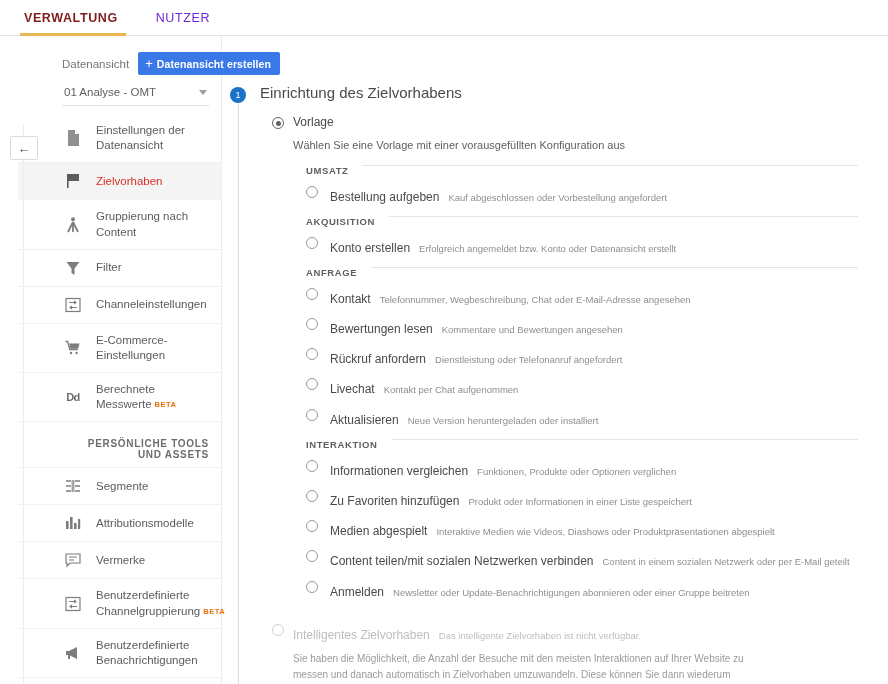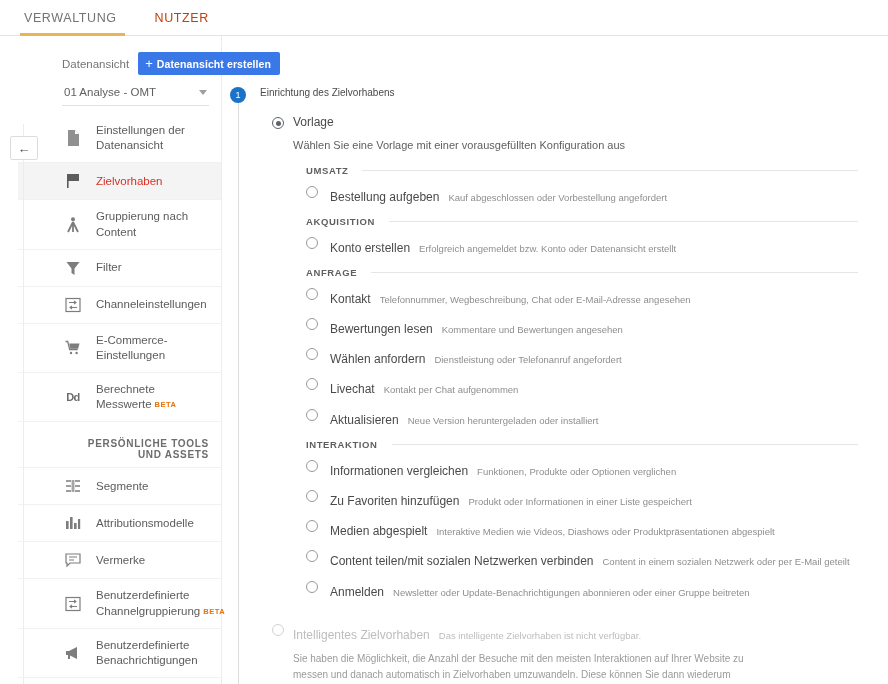--- a/index.html
+++ b/index.html
@@ -20,26 +20,26 @@
     border-bottom: 1px solid #e4e4e4;
     display: flex;
     align-items: flex-end;
     padding-left: 24px;
   }
   .tab {
     font-size: 12.5px;
     letter-spacing: .6px;
     padding: 0 22px 10px 0;
     margin-right: 16px;
-    color: #c2410c;
+    color: #6d28d9;
     position: relative;
     cursor: pointer;
     white-space: nowrap;
   }
-  .tab.active { color: #737373; }
+  .tab.active { color: #7f1d1d; font-weight: bold; }
   .tab.active::after {
     content: "";
     position: absolute;
     left: -4px; right: 14px; bottom: -1px;
     height: 3px;
     background: #e8b552;
   }
 
   
   .body-wrap { display: flex; height: 648px; }
@@ -178,21 +178,21 @@
     font-size: 9px;
     display: flex; align-items: center; justify-content: center;
   }
   .step-line {
     position: absolute;
     left: 7.5px; top: 19px; bottom: -4px;
     width: 1px;
     background: #dcdcdc;
   }
   .step-title {
-    font-size: 10px;
+    font-size: 15px;
     color: #4a4a4a;
     font-weight: 400;
     line-height: 18px;
     margin: 0 0 10px 0;
   }
 
   .opt-block { padding-left: 12px; }
   .radio-row {
     display: flex;
     align-items: flex-start;
@@ -229,21 +229,20 @@
   .opt-helper.dim { color: #bdbdbd; }
   .hint {
     font-size: 11px;
     color: #5f5f5f;
     margin: 7px 0 14px 21px;
   }
 
   .group { margin: 0 0 6px 34px; }
   .group-head {
     display: flex;
-    align-items: center;
     gap: 14px;
     font-size: 9.5px;
     font-weight: bold;
     color: #5f5f5f;
     letter-spacing: .6px;
     margin-bottom: 4px;
   }
   .group-head .rule {
     flex: 1;
     height: 1px;
@@ -483,21 +482,21 @@
           </div>
           <div class="radio-row">
             <span class="radio"></span>
             <span class="opt-text-wrap">
               <span class="opt-main">Bewertungen lesen</span><span class="opt-helper">Kommentare und Bewertungen angesehen</span>
             </span>
           </div>
           <div class="radio-row">
             <span class="radio"></span>
             <span class="opt-text-wrap">
-              <span class="opt-main">Wählen anfordern</span><span class="opt-helper">Dienstleistung oder Telefonanruf angefordert</span>
+              <span class="opt-main">Rückruf anfordern</span><span class="opt-helper">Dienstleistung oder Telefonanruf angefordert</span>
             </span>
           </div>
           <div class="radio-row">
             <span class="radio"></span>
             <span class="opt-text-wrap">
               <span class="opt-main">Livechat</span><span class="opt-helper">Kontakt per Chat aufgenommen</span>
             </span>
           </div>
           <div class="radio-row">
             <span class="radio"></span>

